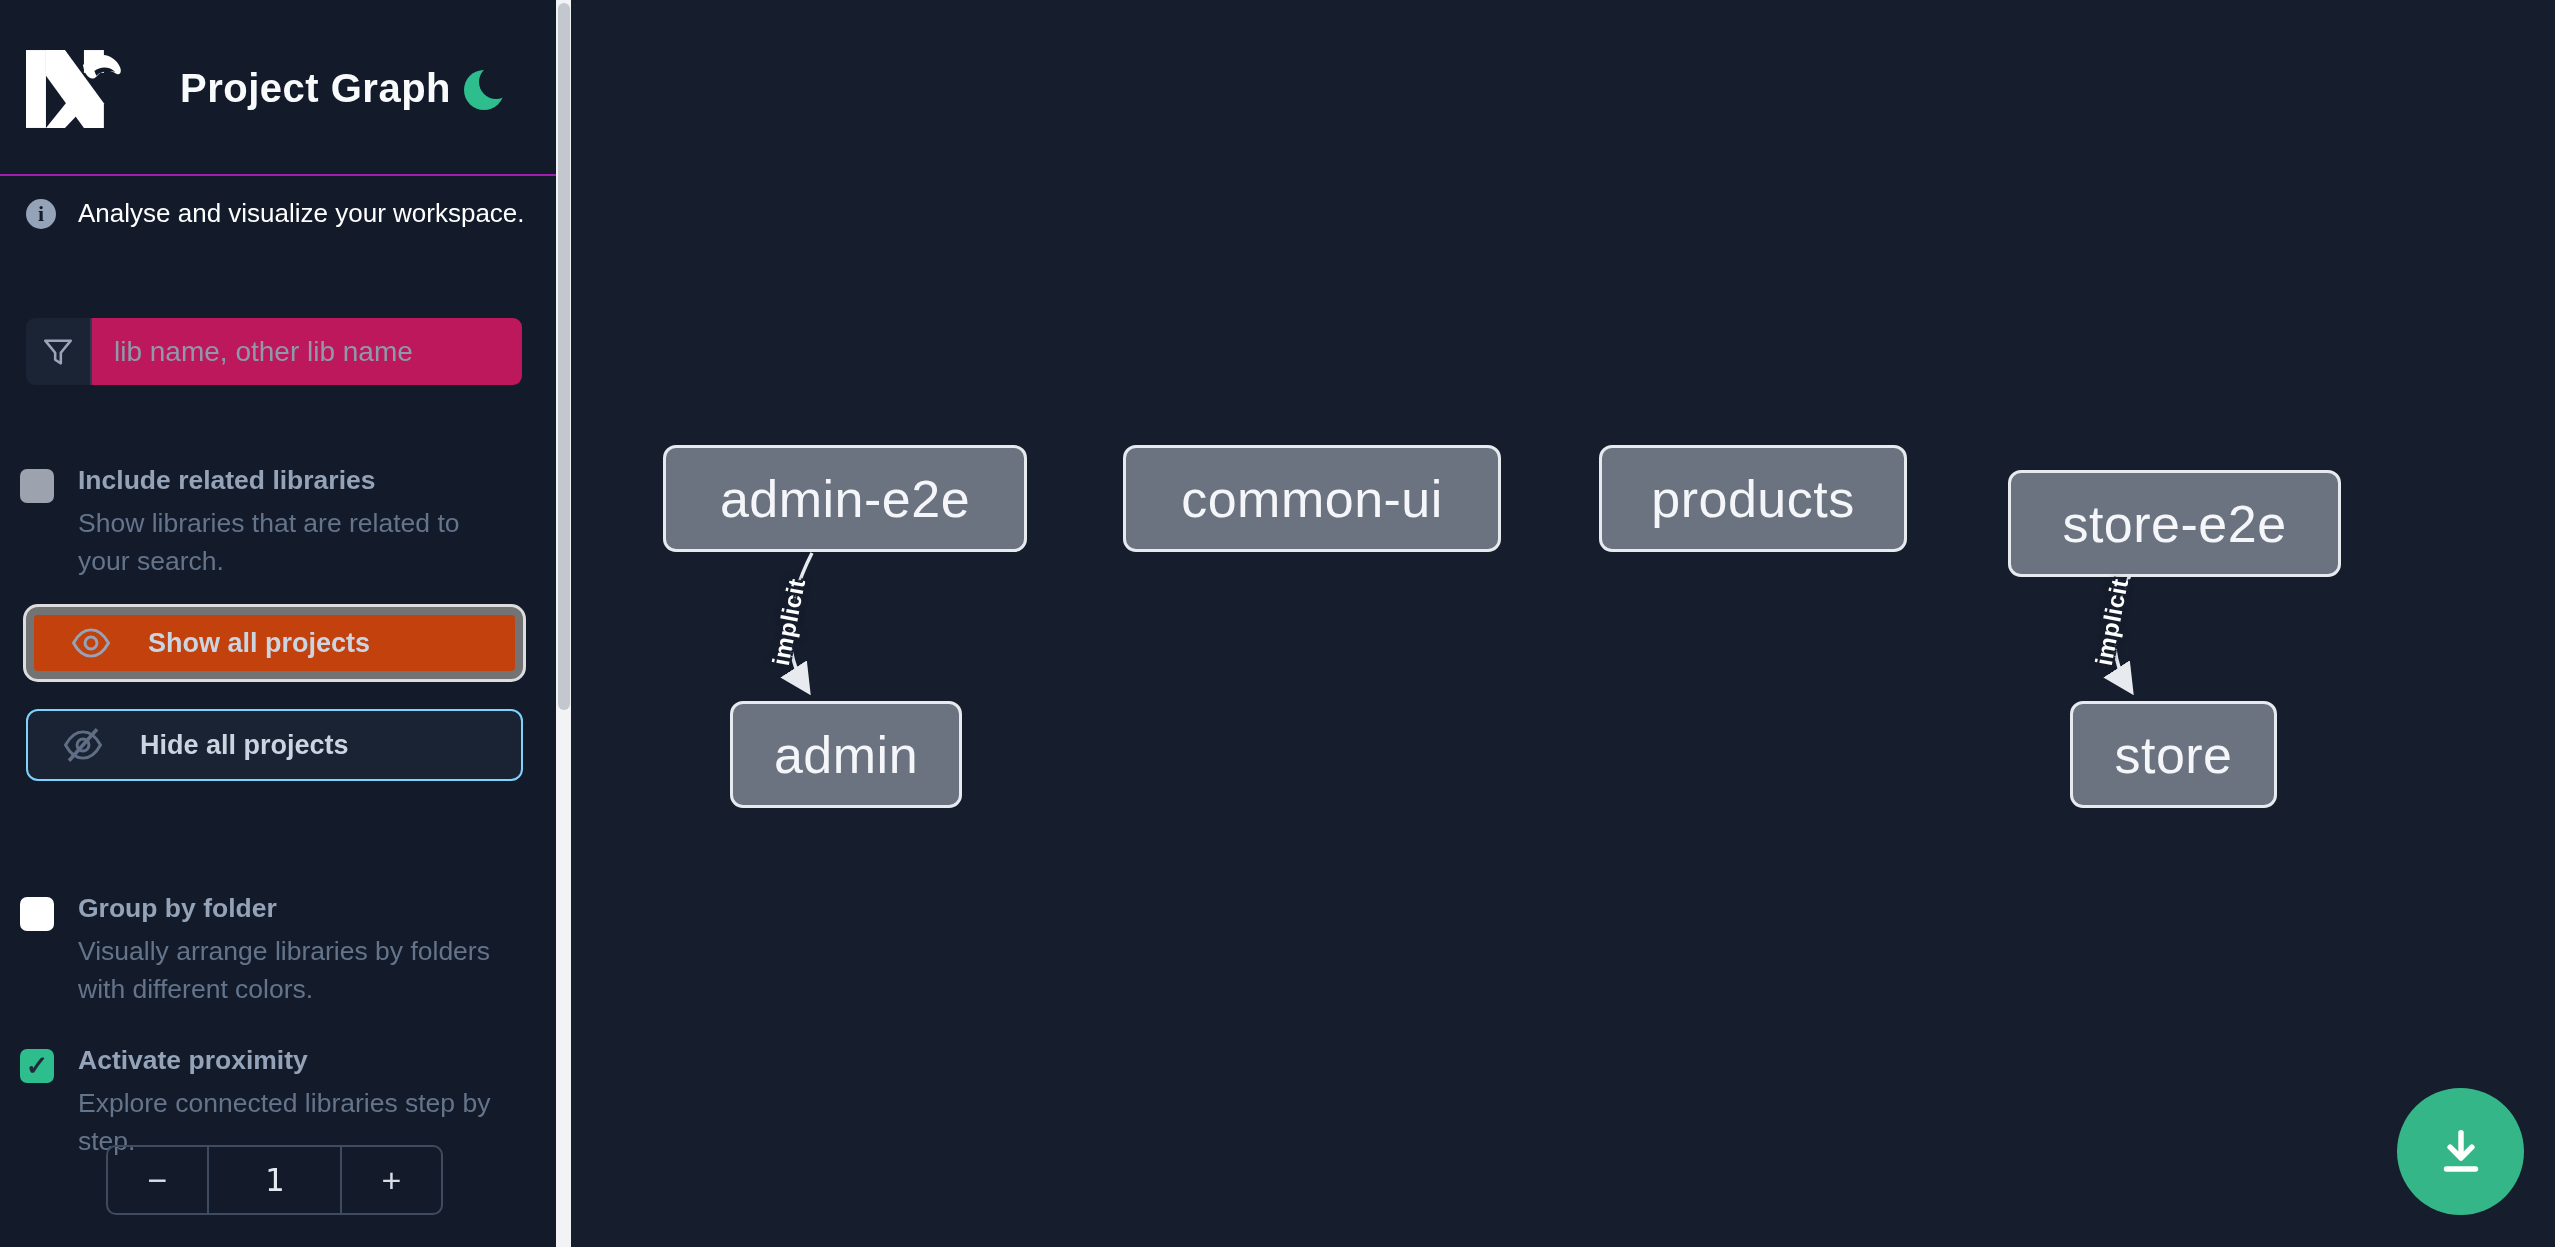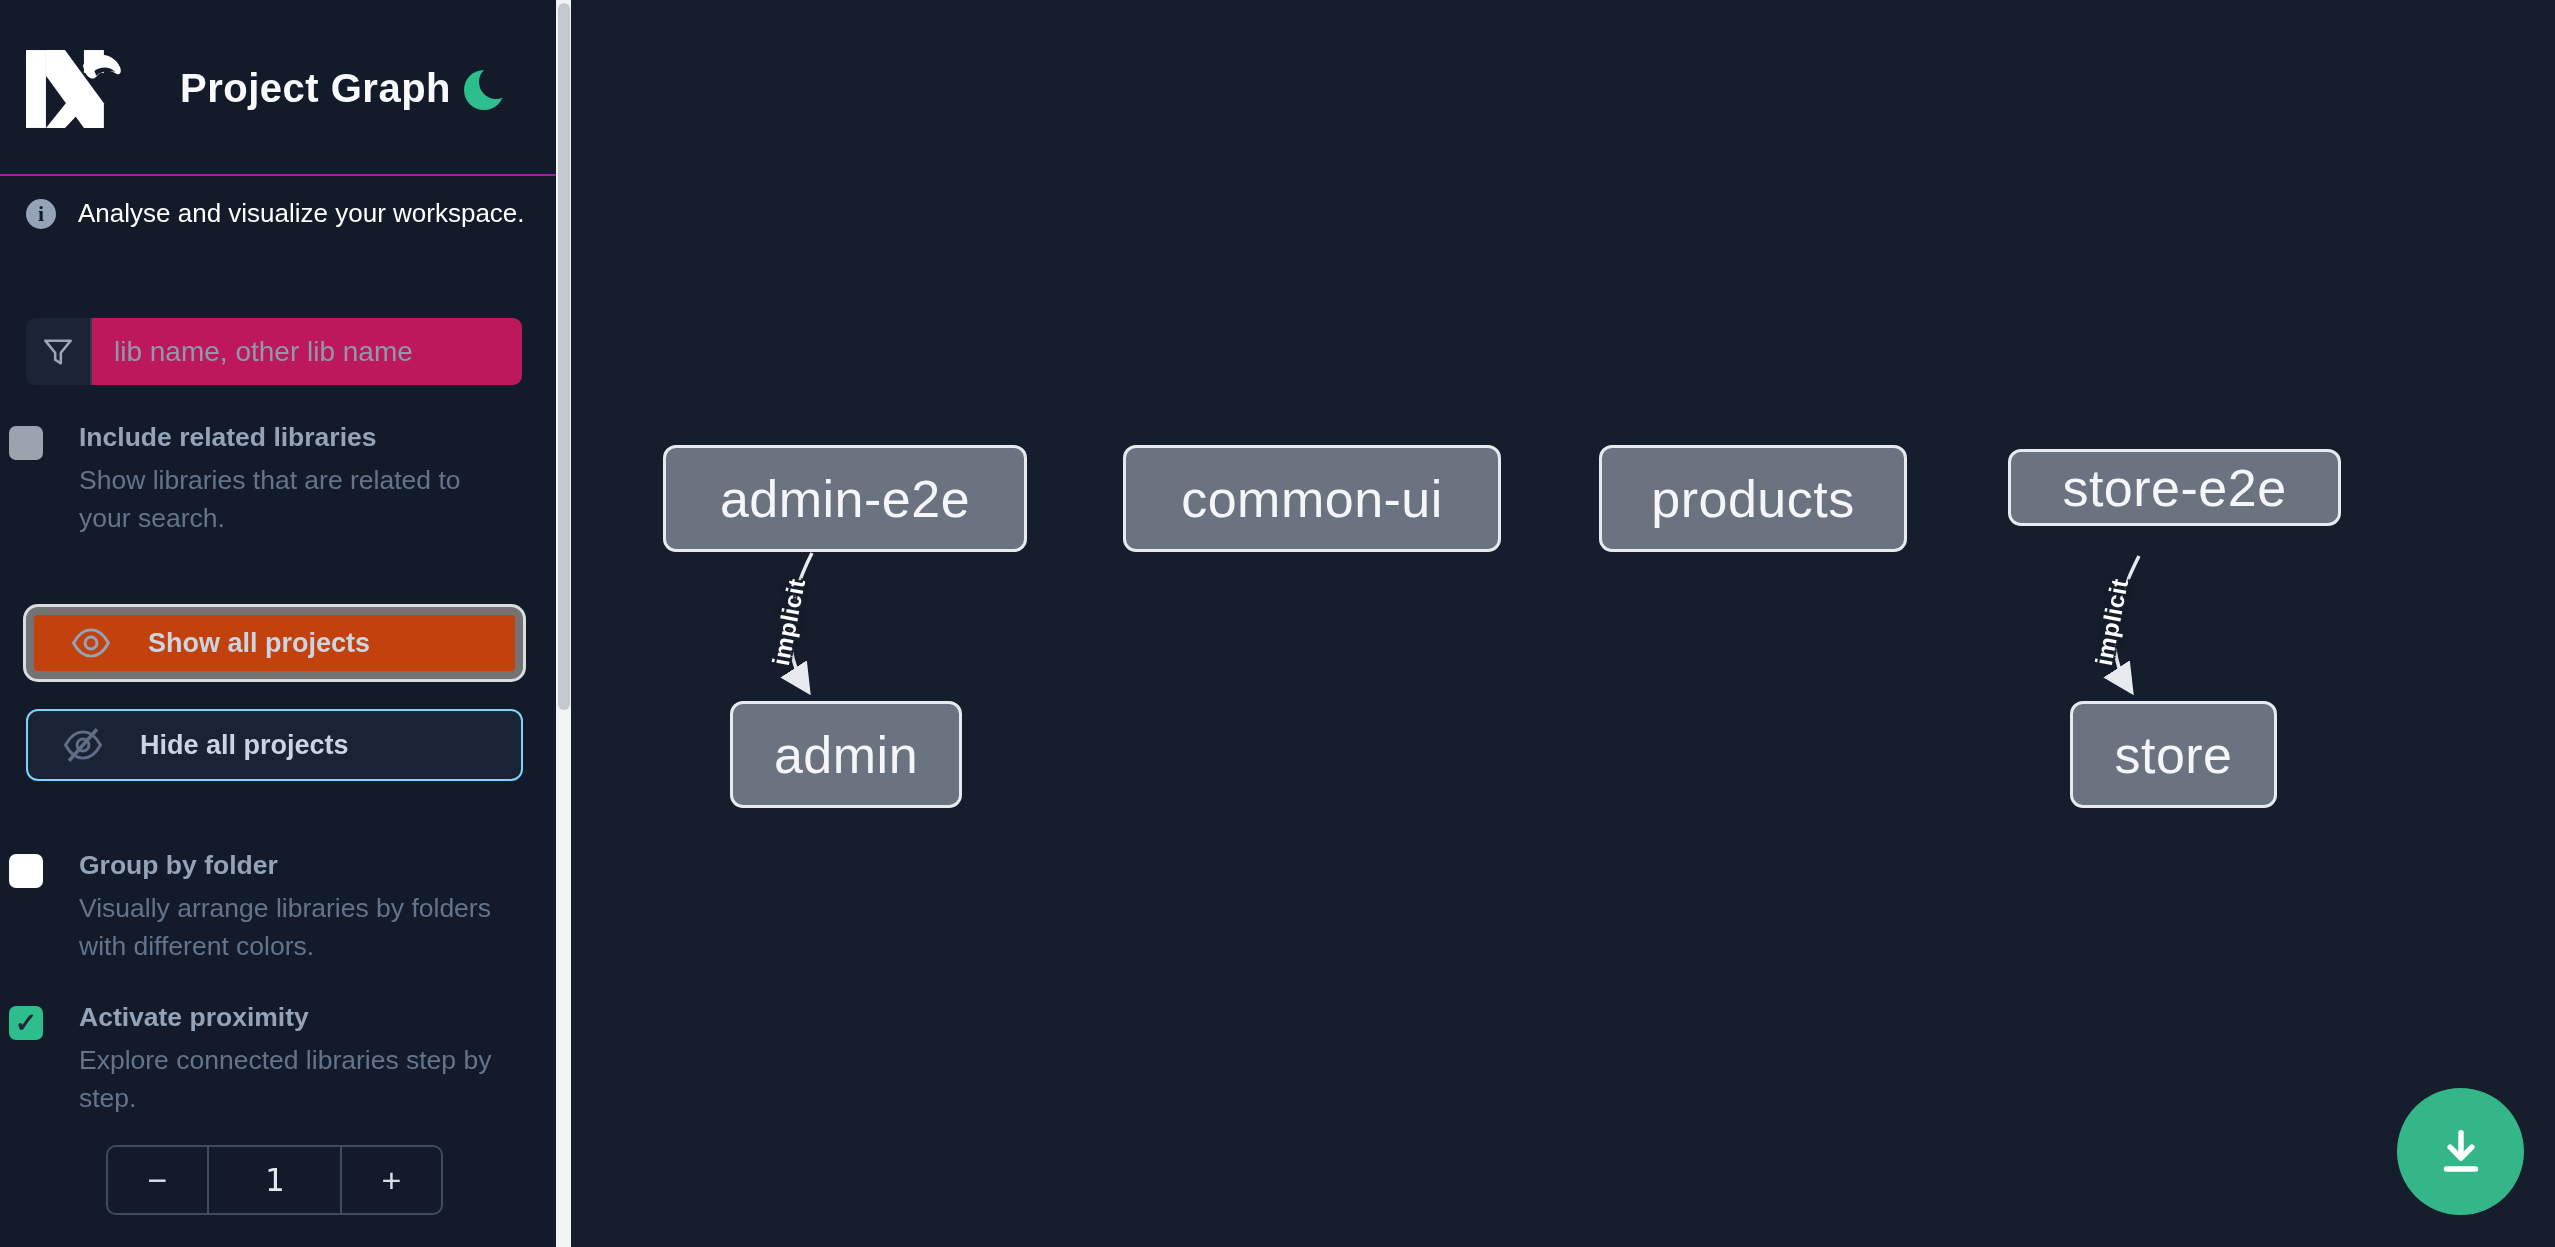--- a/index.html
+++ b/index.html
@@ -22,21 +22,21 @@
   .info-text { color:#ffffff; font-size:26px; }
 
   .search-wrap { position:absolute; left:26px; top:318px; width:496px; height:67px; border-radius:9px;
                  overflow:hidden; display:flex; }
   .search-icon-seg { width:66px; background:#1b2434; border-right:2px solid #2e3950;
                      display:flex; align-items:center; justify-content:center; }
   .search-input { flex:1; background:#be185d; border:none; outline:none; color:#cbd5e1;
                   font-size:28px; padding:0 22px; font-family:"Liberation Sans", sans-serif; }
   .search-input::placeholder { color:#8e99ab; }
 
-  .option { position:absolute; left:9px; display:flex; gap:36px; }
+  .option { position:absolute; left:20px; display:flex; gap:24px;margin-top:43px; }
   .checkbox { width:34px; height:34px; border-radius:7px; flex:none; margin-top:2px;
               display:flex; align-items:center; justify-content:center; cursor:pointer; }
   .checkbox.gray  { background:#9ca3af; }
   .checkbox.white { background:#ffffff; }
   .checkbox.green { background:#2ebd8d; color:#1f2937; font-size:27px; font-weight:700; }
   .option-label { color:#94a3b8; font-size:26.5px; font-weight:700; line-height:1.0; }
   .option-desc  { color:#64748b; font-size:26.5px; line-height:1.45; max-width:425px; margin-top:10px; }
 
   .sb-btn { position:absolute; left:26px; width:497px; height:72px; border-radius:12px;
             display:flex; align-items:center; gap:36px; padding:0 34px; cursor:pointer;
@@ -166,21 +166,21 @@
       <marker id="arrowhead" markerWidth="9" markerHeight="9" refX="6.5" refY="4.5" orient="auto">
         <path d="M0,0 L9,4.5 L0,9 Z" fill="#e7eaee"></path>
       </marker>
     </defs>
   <path d="M 241 553 C 217 600, 209 648, 235 688" fill="none" stroke="#e7eaee" stroke-width="3.5" marker-end="url(#arrowhead)"></path>
       <path d="M 1568 556 C 1544 603, 1532 648, 1558 688" fill="none" stroke="#e7eaee" stroke-width="3.5" marker-end="url(#arrowhead)"></path>
     </svg>
 <div class="node" style="left: 92px; top: 445px; width: 364px; height: 107px;">admin-e2e</div>
     <div class="node" style="left: 552px; top: 445px; width: 378px; height: 107px;">common-ui</div>
     <div class="node" style="left: 1028px; top: 445px; width: 308px; height: 107px;">products</div>
-    <div class="node" style="left: 1437px; top: 449px; width: 333px; height: 77px;">store-e2e</div>
+    <div class="node" style="left: 1437px; top: 470px; width: 333px; height: 107px;">store-e2e</div>
     <div class="node" style="left: 159px; top: 701px; width: 232px; height: 107px;">admin</div>
     <div class="node" style="left: 1499px; top: 701px; width: 207px; height: 107px;">store</div>
     <div class="edge-label" style="left: 218px; top: 622px;">implicit</div>
     <div class="edge-label" style="left: 1541px; top: 622px;">implicit</div>
   </div>
 
 <button class="fab">
   <svg width="58" height="58" viewBox="0 0 48 48" fill="none" stroke="#ffffff" stroke-width="4.5" stroke-linecap="round" stroke-linejoin="round">
     <line x1="24" y1="8" x2="24" y2="27"></line>
     <polyline points="15,20 24,29 33,20"></polyline>

